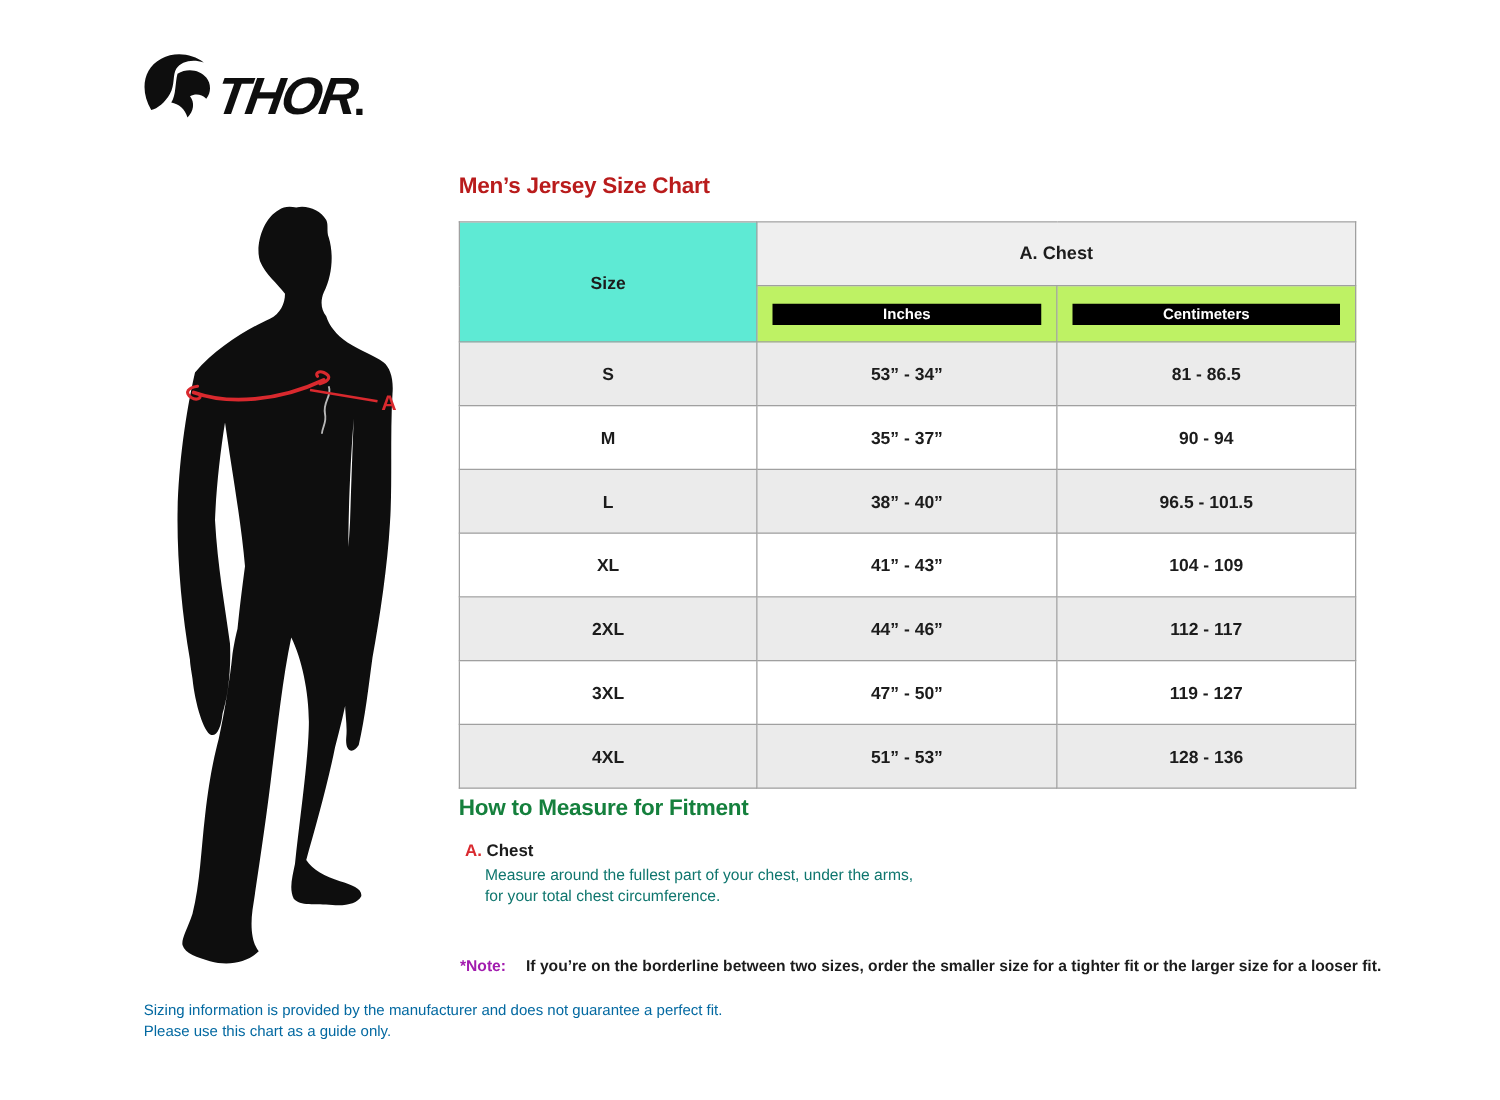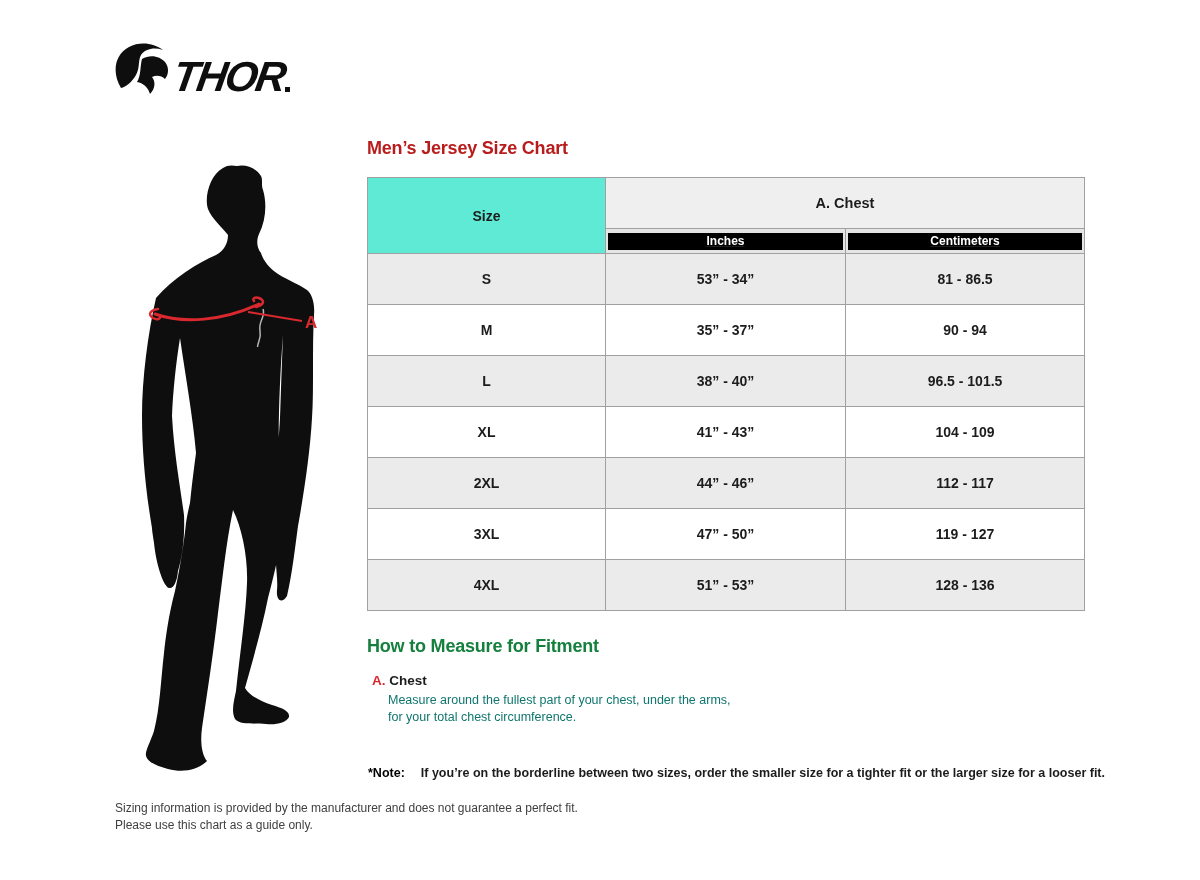--- a/index.html
+++ b/index.html
@@ -14,37 +14,37 @@
   
   .chart-title{position:absolute;left:367px;top:138px;font-size:18px;font-weight:bold;
     letter-spacing:-.2px;color:#b91c1c;}
   table.size-table{position:absolute;left:367px;top:177px;width:717px;
     border-collapse:collapse;table-layout:fixed;}
   .size-table th,.size-table td{
     border:1px solid #a0a0a0;text-align:center;vertical-align:middle;
     font-weight:bold;font-size:14px;color:#1c1c1c;padding:0;}
   .size-table th.group-cell{background:#efefef;height:50px;font-size:14.5px;}
   .size-table th.size-head{background:#5eead4;}
-  .size-table th.unit-cell{background:#e5e5e5;height:20px;padding:2px;text-decoration:underline;}
+  .size-table th.unit-cell{background:#bef264;height:20px;padding:12px;}
   .unit-bar{background:#000000;color:#ffffff;font-size:12px;font-weight:bold;
     height:17px;line-height:17px;}
   .size-table td{height:50px;}
   .size-table tr.alt td{background:#ebebeb;}
   
   .howto-heading{position:absolute;left:367px;top:636px;font-size:18px;font-weight:bold;
     letter-spacing:-.2px;color:#15803d;}
   .measure-item{position:absolute;left:372px;top:673px;width:365px;}
   .measure-title{font-size:13.5px;font-weight:bold;color:#1c1c1c;}
   .measure-title .letter{color:#d9292e;}
   .measure-desc{margin:4px 0 0 16px;font-size:12.5px;line-height:1.32;color:#0f766e;}
   .note-line{position:absolute;left:368px;top:766px;font-size:12.5px;font-weight:bold;
     color:#1c1c1c;white-space:nowrap;}
-  .note-label{color:#000000;margin-right:16px;}
+  .note-label{color:#a21caf;margin-right:16px;}
   
-  .footer{position:absolute;left:115px;top:800px;font-size:12px;line-height:1.45;color:#404040;}
+  .footer{position:absolute;left:115px;top:800px;font-size:12px;line-height:1.45;color:#0369a1;}
 </style>
 </head>
 <body>
 
 <div class="logo">
   <svg width="185" height="66" viewBox="0 0 185 66">
     <g fill="#0e0e0e">
       <path d="M8,46 C-1,31 1,13 16,5 C27,-1 41,1 50,8
            C41,5 32,7 28,13 C25,18 27,26 23,33 C19,40 13,45 8,46 Z"></path>
       <path d="M29,17 C37,12 47,14 52,20 C56,25 56,32 52,37

